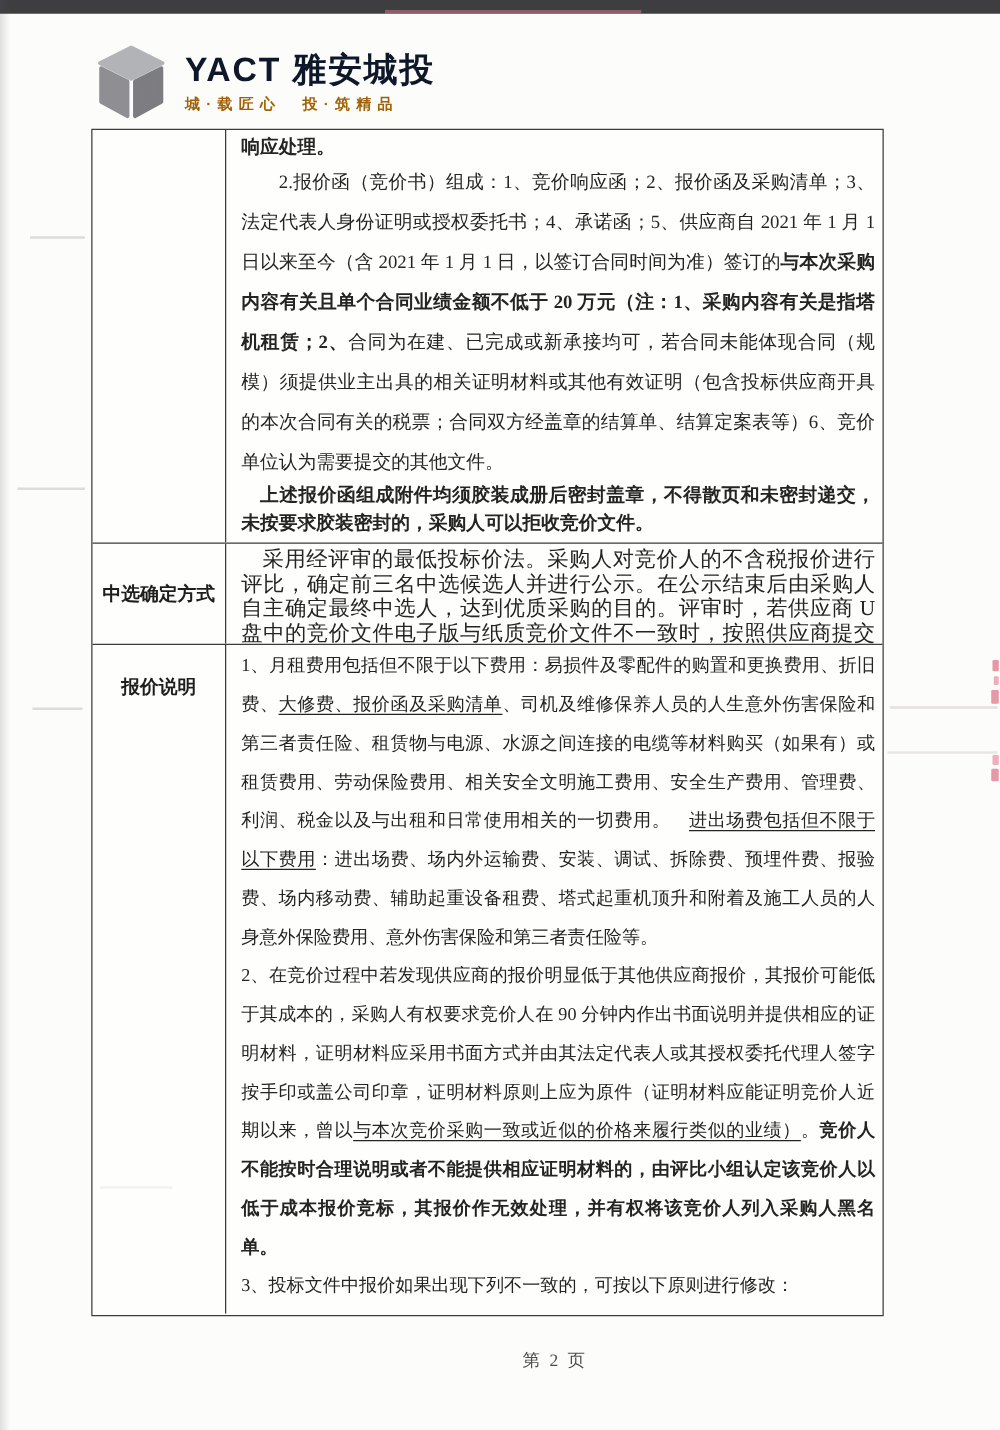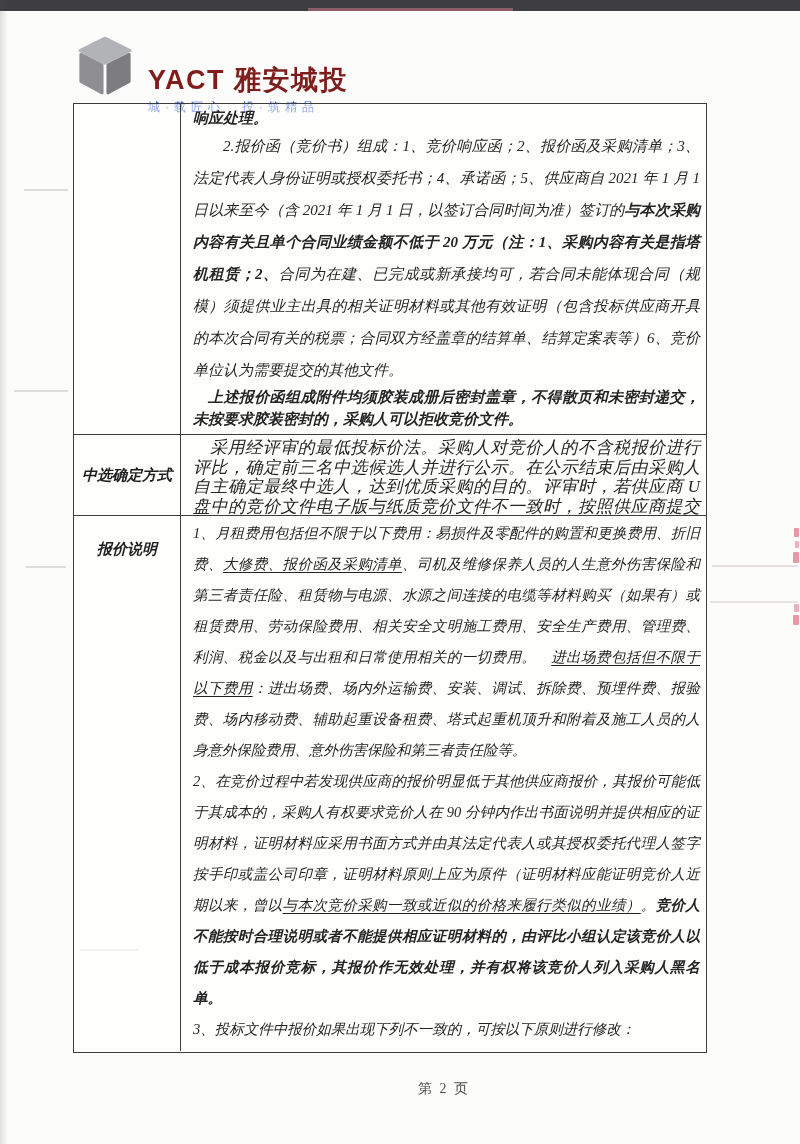--- a/index.html
+++ b/index.html
@@ -25,25 +25,25 @@
   .rm1{left:794px;top:528px;width:5px;height:9px;}
   .rm2{left:795px;top:541px;width:4px;height:7px;background:rgba(214,70,98,.42);}
   .rm3{left:793px;top:552px;width:6px;height:11px;}
   .rm4{left:794px;top:604px;width:5px;height:8px;background:rgba(214,70,98,.42);}
   .rm5{left:793px;top:615px;width:6px;height:10px;}
   
   .logo{position:absolute;left:76px;top:36px;display:flex;align-items:flex-start;}
   .cube{width:58px;height:60px;flex:0 0 auto;}
   .logo-text{margin-left:14px;padding-top:6px;font-family:"Liberation Sans","DejaVu Sans",sans-serif;}
   .logo-name{font-size:27px;line-height:28px;font-weight:bold;letter-spacing:1.5px;color:#8violet}
-  .logo-name{color:#7f1d1d;margin-top:24px;}
-  .logo-slogan{margin-top:5px;font-size:12px;letter-spacing:5px;color:#1d4ed8;font-weight:normal;}
+  .logo-name{color:#0f172a;}
+  .logo-slogan{margin-top:5px;font-size:12px;letter-spacing:5px;color:#a16207;font-weight:bold;}
   
   .doc-table{position:absolute;left:73px;top:103px;width:634px;height:950px;
-    border:1.5px solid #3c3c3c;box-sizing:border-box;background:rgba(255,255,255,.5);font-style:italic;}
+    border:1.5px solid #3c3c3c;box-sizing:border-box;background:rgba(255,255,255,.5);}
   .t-row{display:flex;box-sizing:border-box;border-bottom:1px solid #3c3c3c;overflow:hidden;}
   .t-row:last-child{border-bottom:none;}
   .row1{height:331px;}
   .row2{height:81px;}
   .row3{height:535px;}
   .t-label{width:107px;flex:0 0 auto;border-right:1px solid #3c3c3c;box-sizing:border-box;
     display:flex;justify-content:center;font-weight:bold;font-size:15px;color:#1e1e1e;}
   .t-label.center{align-items:center;text-align:right;}
   .t-label.top{align-items:flex-start;padding-top:24px;}
   .t-content{flex:1;box-sizing:border-box;padding:2px 6px 0 12px;overflow:hidden;}

